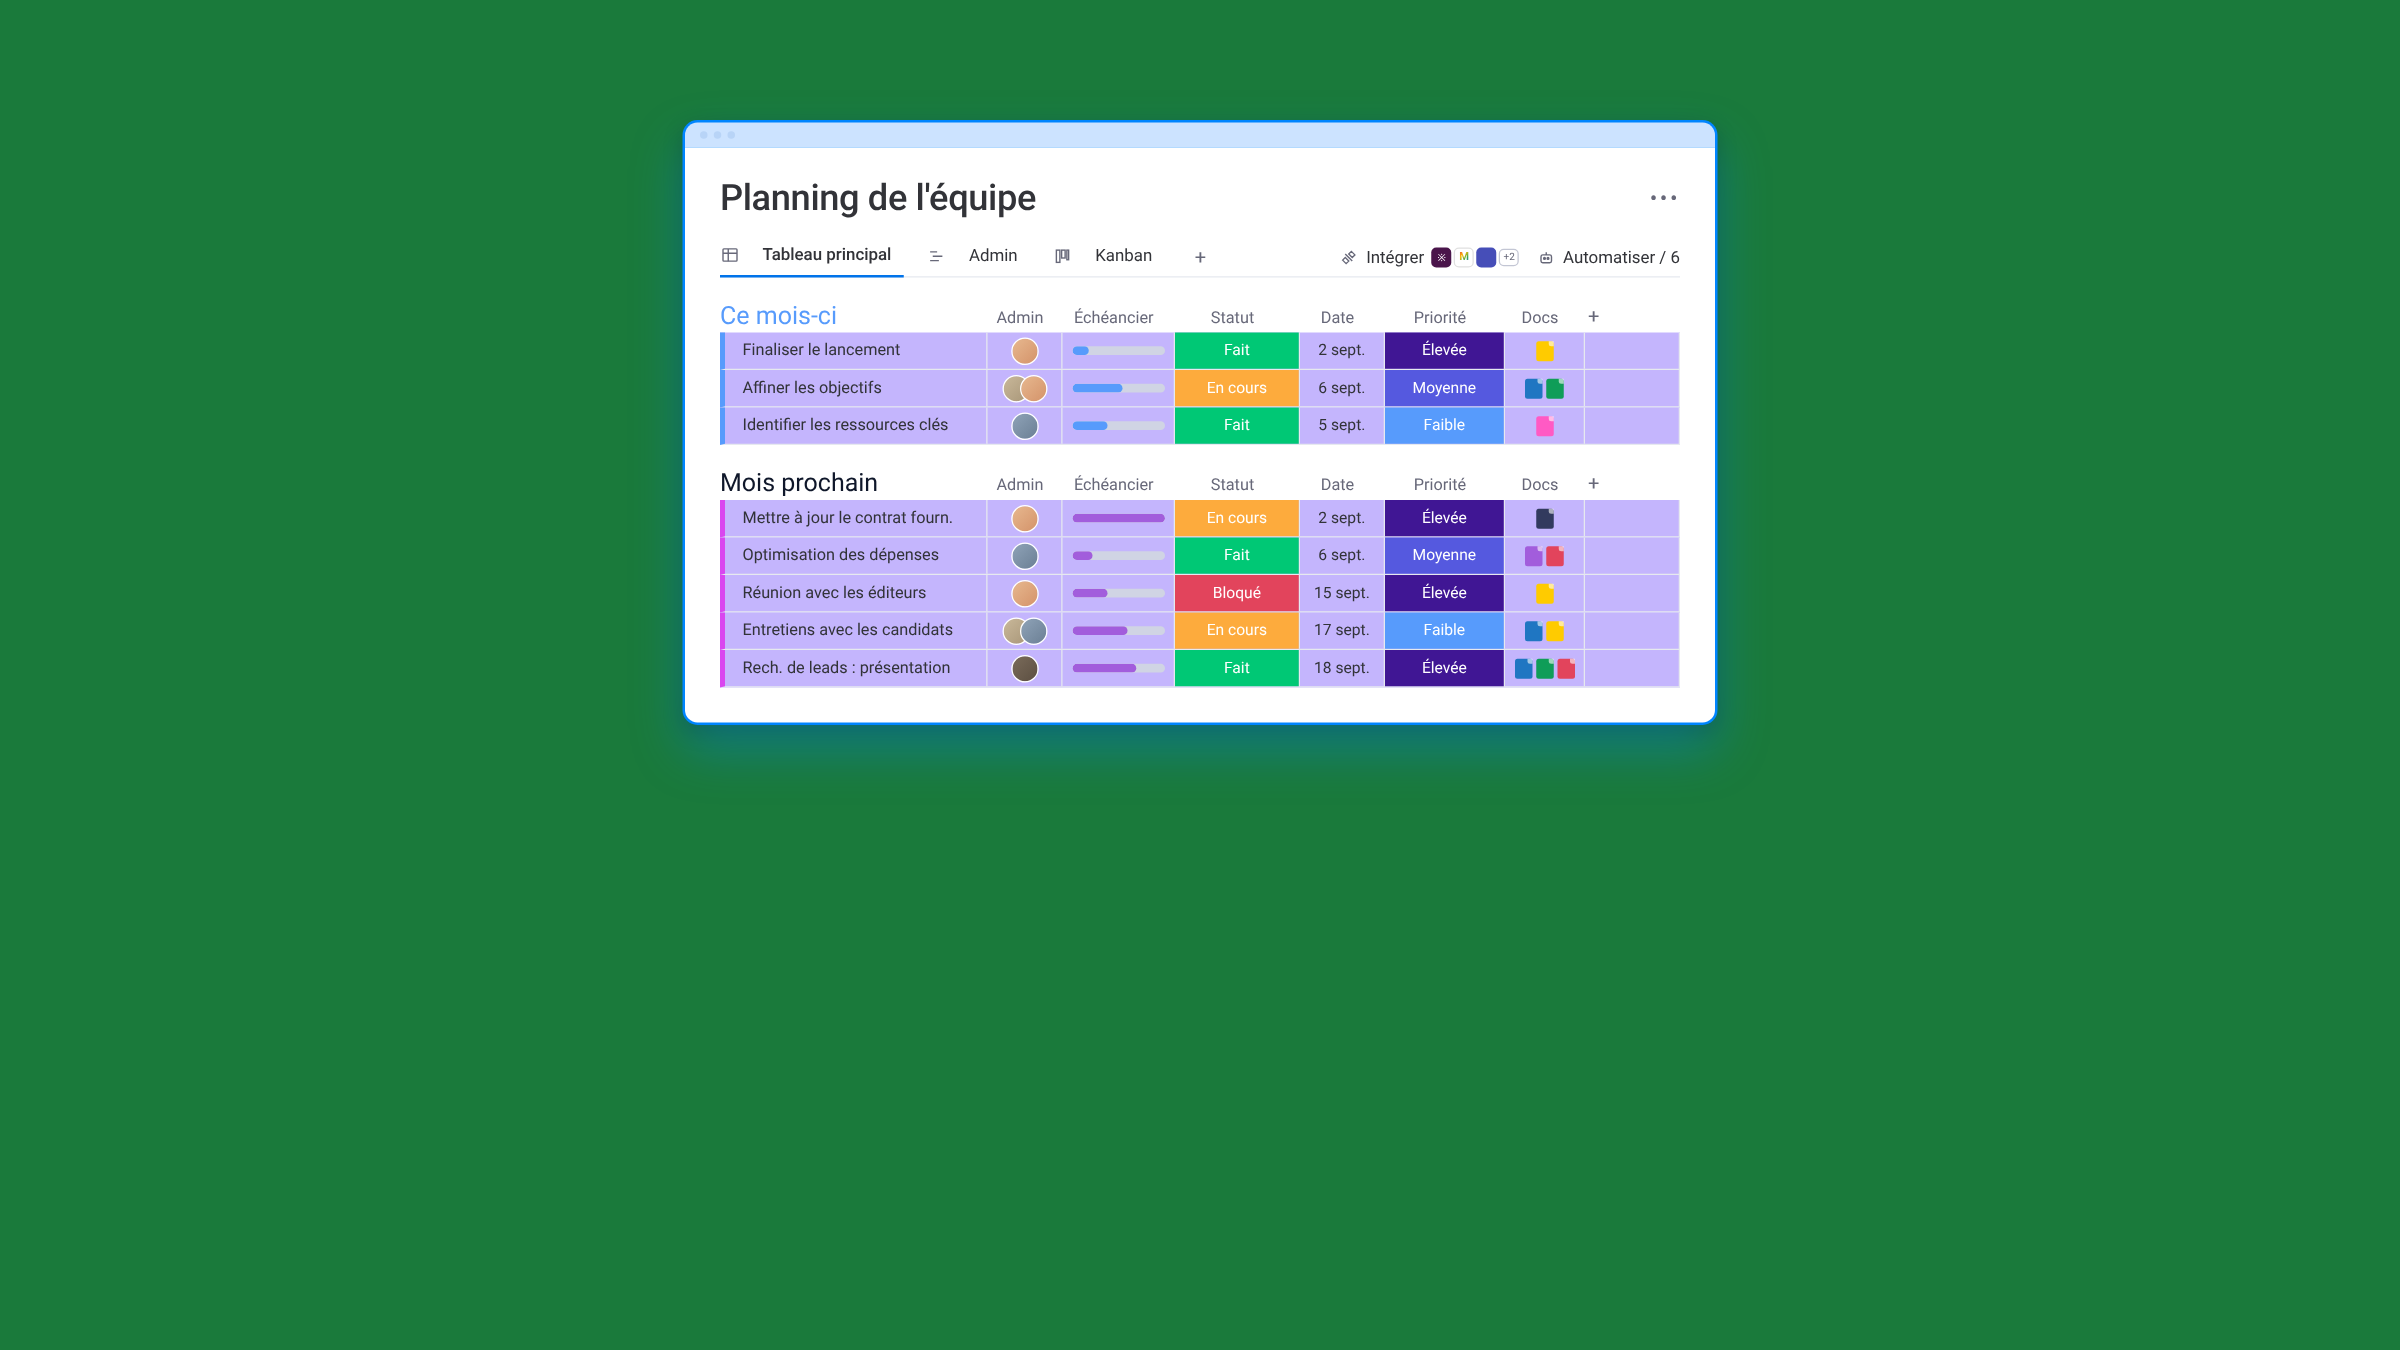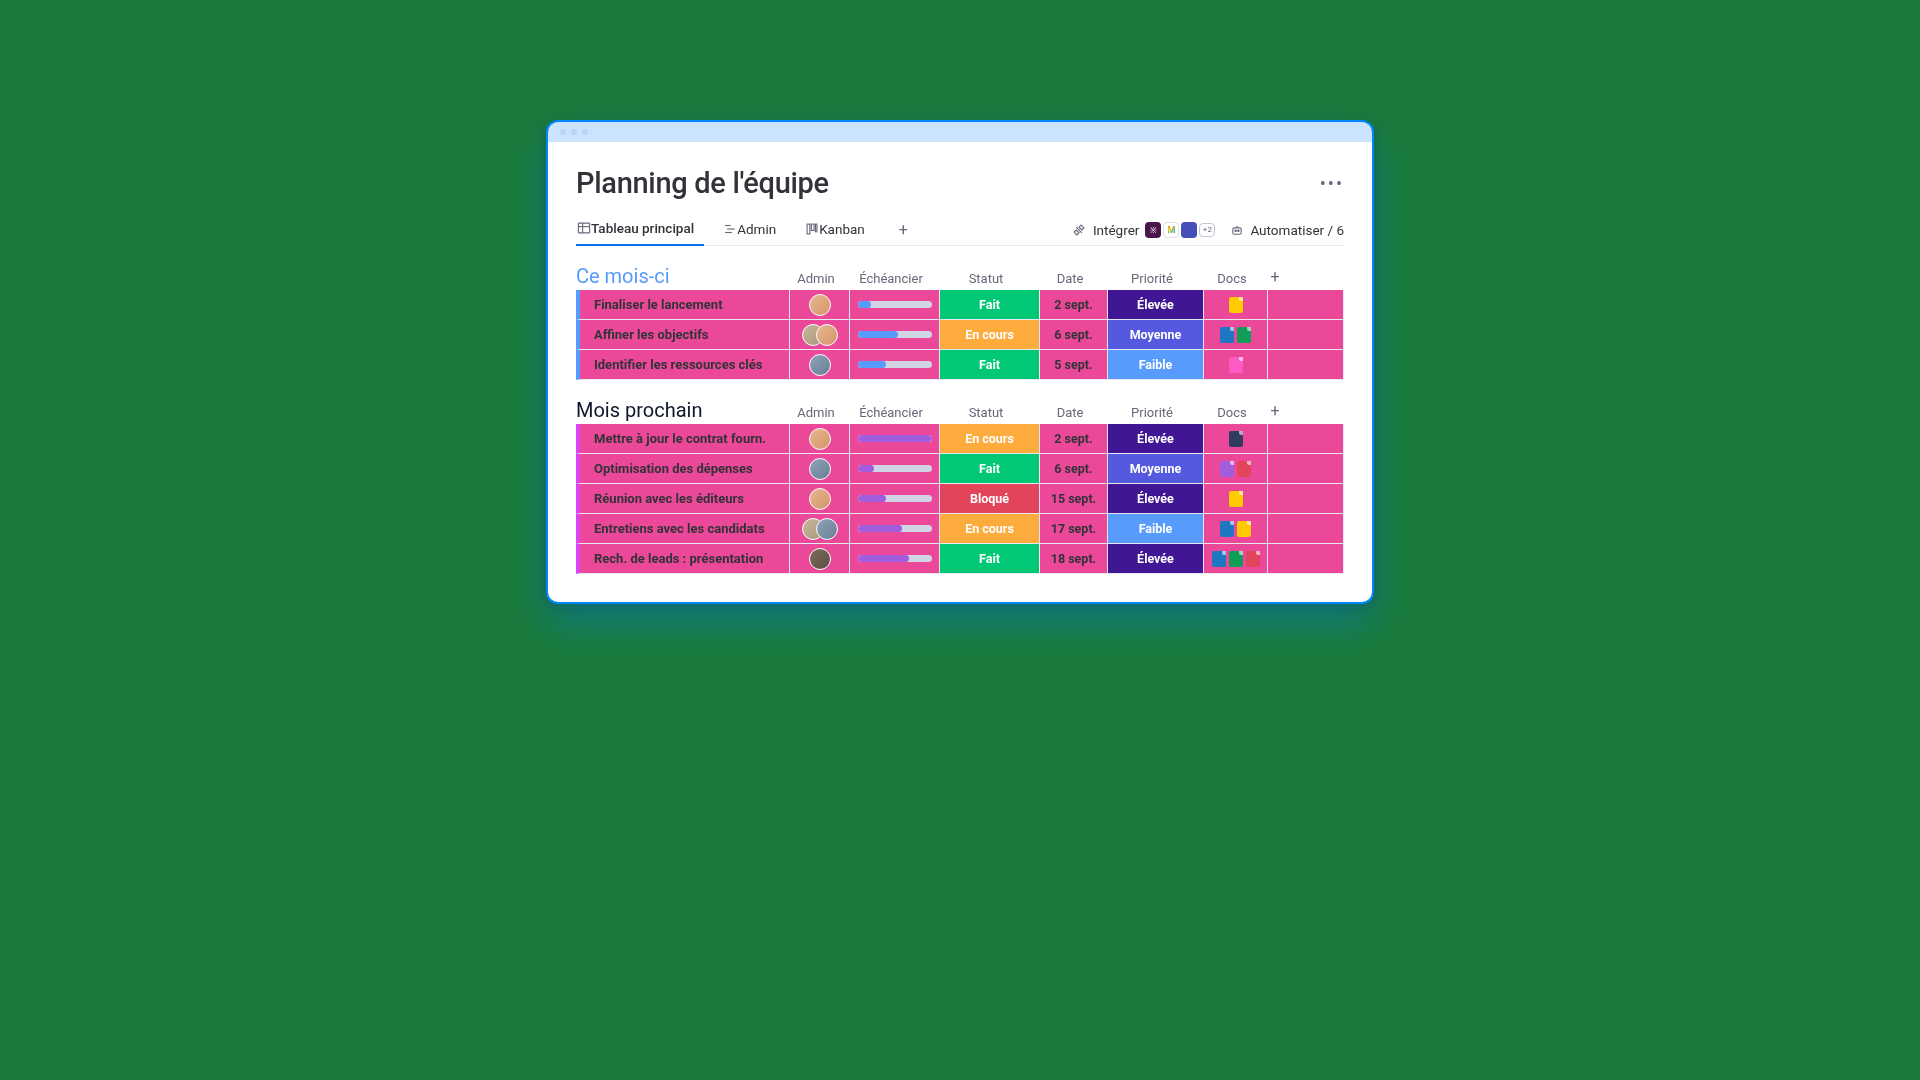--- a/index.html
+++ b/index.html
@@ -6,21 +6,21 @@
 body {
   font-family: -apple-system, BlinkMacSystemFont, "Segoe UI", Roboto, Helvetica, Arial, sans-serif;
   background: #1a7a3b;
   width: 1920px;
   height: 1080px;
   display: flex;
   align-items: flex-start;
   justify-content: center;
 }
 .outer-wrap {
-  margin-top: 120px;
+  margin-top: 96px;
   width: 828px;
   border-radius: 12px;
   background: #0085ff;
   padding: 2px;
   box-shadow: 0 20px 40px rgba(0,133,255,0.35), 0 6px 16px rgba(0,0,0,0.2);
 }
 .titlebar {
   height: 20px;
   display:flex;
   align-items:center;
@@ -57,21 +57,21 @@
 }
 .tabs-row {
   display:flex;
   align-items:center;
   border-bottom:1px solid #e6e9ef;
   gap: 0;
 }
 .view-tab {
   display:flex;
   align-items:center;
-  gap:0;
+  gap:19px;
   font-size:13.5px;
   color:#323338;
   padding: 6px 10px 8px 0;
   margin-right: 18px;
   cursor:pointer;
   justify-content:space-between;
 }
 .view-tab.active {
   border-bottom:2px solid #0073ea;
   margin-bottom:-1px;
@@ -136,22 +136,21 @@
 .c-docs{width:64px;}
 .c-add{width:22px;}
 .add-col{color:#676879;font-size:16px;cursor:pointer;text-align:center;}
 
 .row {
   display:flex;
   align-items:stretch;
   height:30px;
   border:1px solid #e6e9ef;
   border-top:none;
-  background:#ec4899;
-  font-weight:bold;
+  background:#c4b5fd;
 }
 .group .row:first-of-type{border-top:1px solid #e6e9ef;}
 .row .title-cell {
   width:210px;
   display:flex;
   align-items:center;
   padding-left:14px;
   font-size:13px;
   color:#323338;
   border-right:1px solid #e6e9ef;

